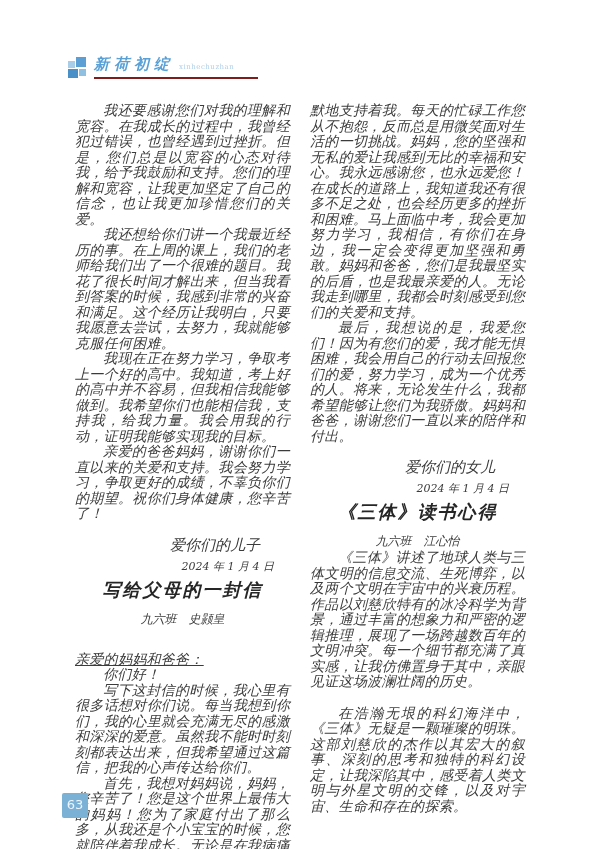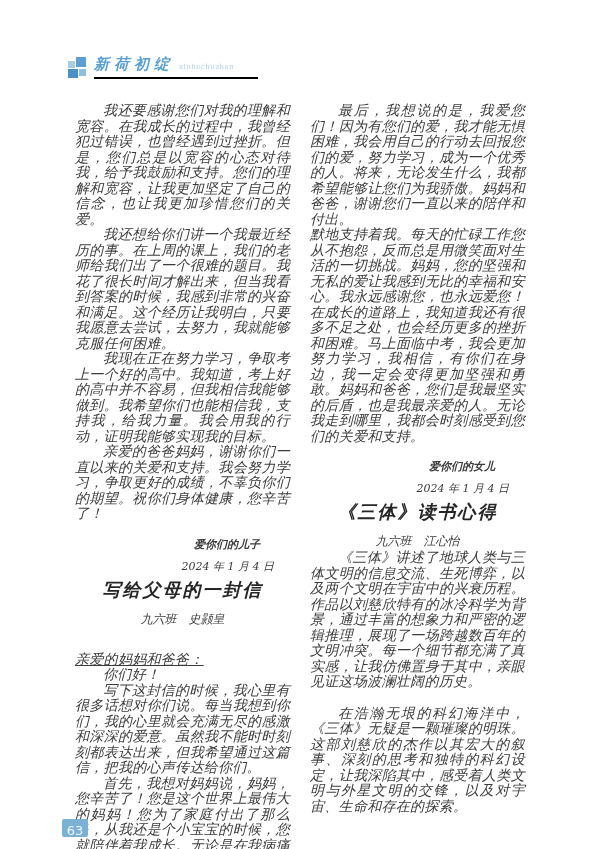--- a/index.html
+++ b/index.html
@@ -12,52 +12,52 @@
   
   .header { position:absolute; left:68px; top:54px; width:210px; height:34px; }
   .logo-icon { position:absolute; left:0; top:3px; width:20px; height:21px; }
   .logo-icon .sq { position:absolute; }
   .sq1 { left:0;  top:4px;  width:7px;  height:7px;  background:#a7cde9; }
   .sq2 { left:8px; top:0;   width:10px; height:10px; background:#5b9fd4; }
   .sq3 { left:0;  top:12px; width:10px; height:9px;  background:#4a90c8; }
   .sq4 { left:11px; top:12px; width:7px; height:7px; background:#8fc0e2; }
   .brand-wrap {
     margin-left:26px; width:164px; padding-bottom:3px;
-    border-bottom:2px solid #000000; white-space:nowrap;
+    border-bottom:2px solid #7f1d1d; white-space:nowrap;
   }
   .brand {
     font-size:15px; font-weight:bold; font-style:italic;
     color:#58a0d6; letter-spacing:5px;
   }
   .brand-sub { font-size:7px; color:#aecfe8; letter-spacing:0.5px; font-style:normal; }
   
   .col { position:absolute; top:103px; width:215px; }
   .col-left  { left:75px; }
   .col-right { left:310px; }
   .para {
     font-size:14px; line-height:15.5px; text-align:justify;
     font-style:italic; letter-spacing:0.3px;
   }
   .indent { text-indent:2em; }
   .sig { margin-top:12px; font-style:italic; }
-  .sig-name { text-align:right; padding-right:30px; font-size:11px; line-height:22px;font-weight:bold; }
+  .sig-name { text-align:right; padding-right:30px; font-size:15px; line-height:22px; }
   .sig-date { text-align:right; padding-right:16px; font-size:11px; line-height:22px; }
   .article-title {
     text-align:center; font-size:18px; font-weight:600;
     font-style:italic; letter-spacing:2px; color:#262626;
   }
   .byline {
     margin-top:9px; text-align:center; font-size:12px;
     font-style:italic; color:#3b3b3b;
   }
   .salutation { margin-top:24px;text-decoration:underline; }
   .first-para { margin-top:16px; }
   
   .page-num {
-    position:absolute; left:62px; top:819px; width:26px; height:18px;
+    position:absolute; left:62px; top:793px; width:26px; height:25px;
     background:#7cb1d6; color:#ecf5fc; border-radius:2px;
     font-family:"DejaVu Sans", sans-serif; font-size:13px;
     line-height:23px; text-align:center;
   }
 </style>
 </head>
 <body>
 
 <div class="page">
 
@@ -87,22 +87,22 @@
     <h2 class="article-title">写给父母的一封信</h2>
     <div class="byline">九六班　史颢皇</div>
 
     <p class="para salutation">亲爱的妈妈和爸爸：</p>
     <p class="para indent">你们好！</p>
     <p class="para indent">写下这封信的时候，我心里有很多话想对你们说。每当我想到你们，我的心里就会充满无尽的感激和深深的爱意。虽然我不能时时刻刻都表达出来，但我希望通过这篇信，把我的心声传达给你们。</p>
     <p class="para indent">首先，我想对妈妈说，妈妈，您辛苦了！您是这个世界上最伟大的妈妈！您为了家庭付出了那么多，从我还是个小宝宝的时候，您就陪伴着我成长。无论是在我病痛时的关心呵护，还是在我迷茫时的指引和鼓励，您总是默</p>
   </div>
 
   <div class="col col-right">
+    <p class="para">默地支持着我。每天的忙碌工作您从不抱怨，反而总是用微笑面对生活的一切挑战。妈妈，您的坚强和无私的爱让我感到无比的幸福和安心。我永远感谢您，也永远爱您！在成长的道路上，我知道我还有很多不足之处，也会经历更多的挫折和困难。马上面临中考，我会更加努力学习，我相信，有你们在身边，我一定会变得更加坚强和勇敢。妈妈和爸爸，您们是我最坚实的后盾，也是我最亲爱的人。无论我走到哪里，我都会时刻感受到您们的关爱和支持。</p>
     <p class="para indent">最后，我想说的是，我爱您们！因为有您们的爱，我才能无惧困难，我会用自己的行动去回报您们的爱，努力学习，成为一个优秀的人。将来，无论发生什么，我都希望能够让您们为我骄傲。妈妈和爸爸，谢谢您们一直以来的陪伴和付出。</p>
-    <p class="para">默地支持着我。每天的忙碌工作您从不抱怨，反而总是用微笑面对生活的一切挑战。妈妈，您的坚强和无私的爱让我感到无比的幸福和安心。我永远感谢您，也永远爱您！在成长的道路上，我知道我还有很多不足之处，也会经历更多的挫折和困难。马上面临中考，我会更加努力学习，我相信，有你们在身边，我一定会变得更加坚强和勇敢。妈妈和爸爸，您们是我最坚实的后盾，也是我最亲爱的人。无论我走到哪里，我都会时刻感受到您们的关爱和支持。</p>
     <div class="sig">
       <div class="sig-name">爱你们的女儿</div>
       <div class="sig-date">2024 年 1 月 4 日</div>
     </div>
 
     <h2 class="article-title">《三体》读书心得</h2>
     <div class="byline">九六班　江心怡</div>
 
     <p class="para indent">《三体》讲述了地球人类与三体文明的信息交流、生死博弈，以及两个文明在宇宙中的兴衰历程。作品以刘慈欣特有的冰冷科学为背景，通过丰富的想象力和严密的逻辑推理，展现了一场跨越数百年的文明冲突。每一个细节都充满了真实感，让我仿佛置身于其中，亲眼见证这场波澜壮阔的历史。</p>
     <p class="para indent first-para">在浩瀚无垠的科幻海洋中，《三体》无疑是一颗璀璨的明珠。这部刘慈欣的杰作以其宏大的叙事、深刻的思考和独特的科幻设定，让我深陷其中，感受着人类文明与外星文明的交锋，以及对宇宙、生命和存在的探索。</p>

